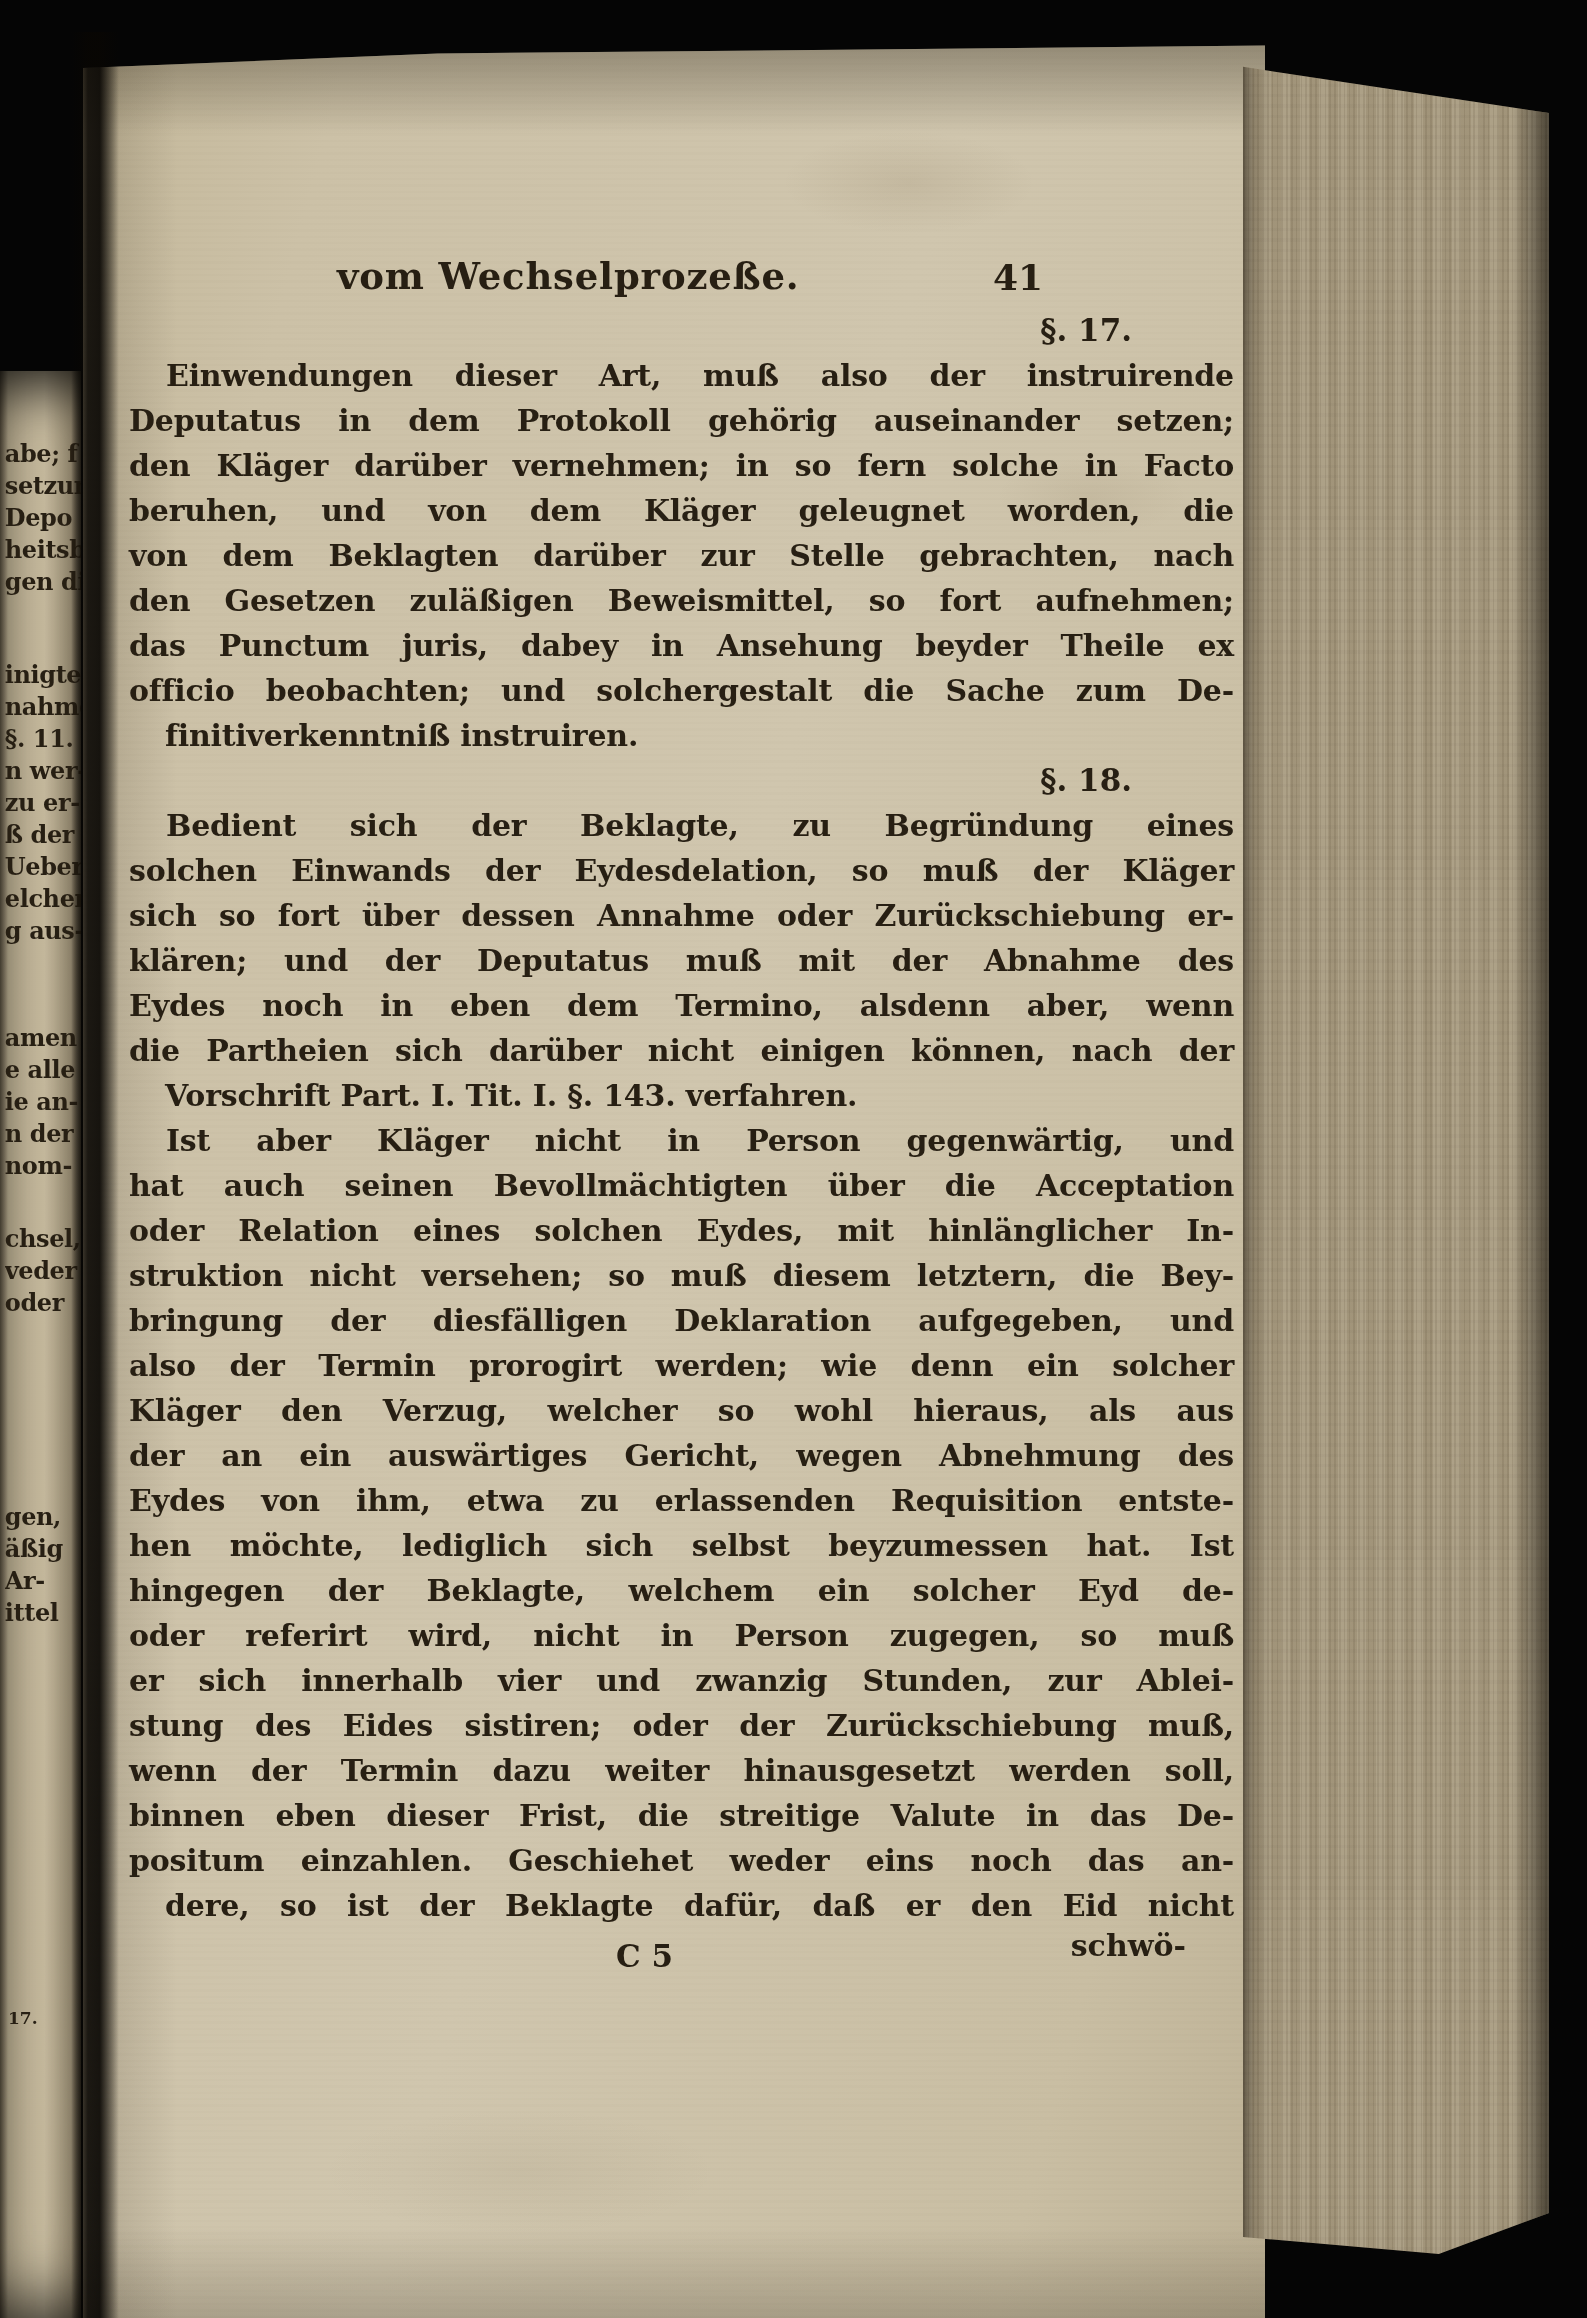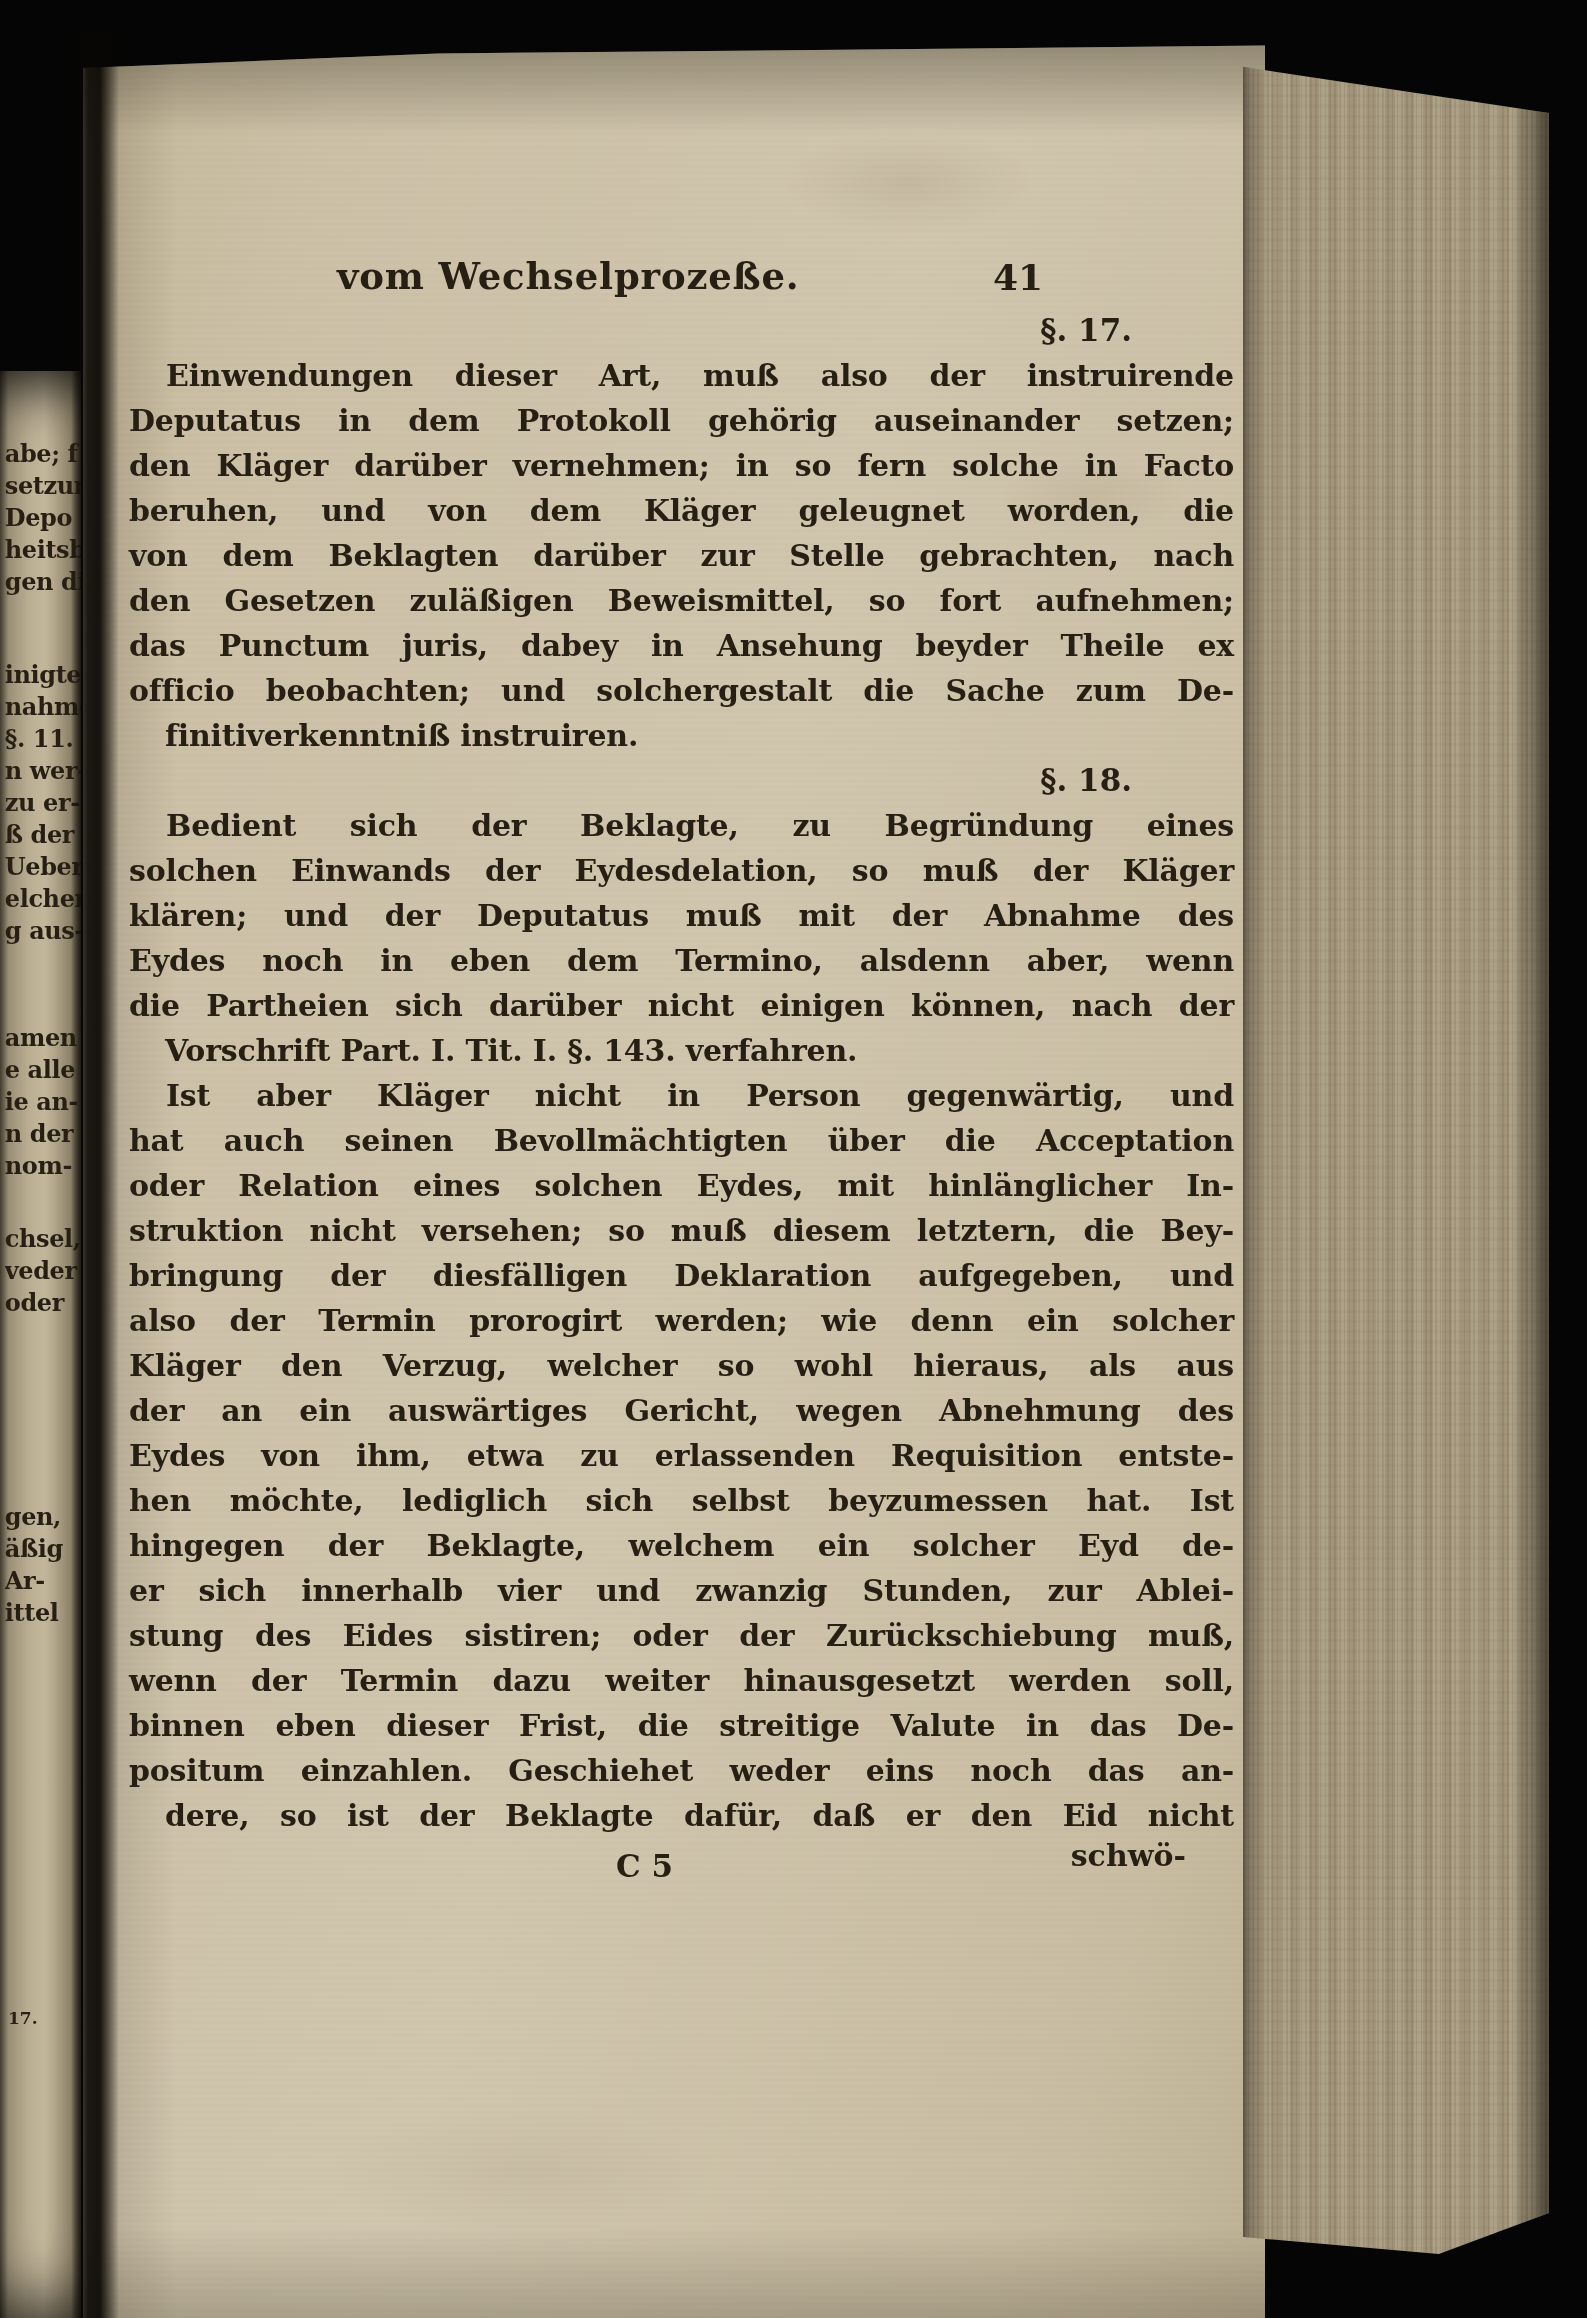--- a/index.html
+++ b/index.html
@@ -160,38 +160,40 @@
           <div class="line">das Punctum juris, dabey in Ansehung beyder Theile ex</div>
           <div class="line">officio beobachten; und solchergestalt die Sache zum De-</div>
           <div class="line">finitiverkenntniß instruiren.</div>
         </div>
 
       <div class="sec-head">§. 18.</div>
       <div class="para">
 
       <div class="line">Bedient sich der Beklagte, zu Begründung eines</div>
           <div class="line">solchen Einwands der Eydesdelation, so muß der Kläger</div>
+          <div class="line">sich so fort über dessen Annahme oder Zurückschiebung er-</div>
           <div class="line">klären; und der Deputatus muß mit der Abnahme des</div>
           <div class="line">Eydes noch in eben dem Termino, alsdenn aber, wenn</div>
           <div class="line">die Partheien sich darüber nicht einigen können, nach der</div>
           <div class="line">Vorschrift Part. I. Tit. I. §. 143. verfahren.</div>
         </div>
       <div class="para para-open">
 
       <div class="line">Ist aber Kläger nicht in Person gegenwärtig, und</div>
           <div class="line">hat auch seinen Bevollmächtigten über die Acceptation</div>
           <div class="line">oder Relation eines solchen Eydes, mit hinlänglicher In-</div>
           <div class="line">struktion nicht versehen; so muß diesem letztern, die Bey-</div>
           <div class="line">bringung der diesfälligen Deklaration aufgegeben, und</div>
           <div class="line">also der Termin prorogirt werden; wie denn ein solcher</div>
           <div class="line">Kläger den Verzug, welcher so wohl hieraus, als aus</div>
           <div class="line">der an ein auswärtiges Gericht, wegen Abnehmung des</div>
           <div class="line">Eydes von ihm, etwa zu erlassenden Requisition entste-</div>
           <div class="line">hen möchte, lediglich sich selbst beyzumessen hat.  Ist</div>
           <div class="line">hingegen der Beklagte, welchem ein solcher Eyd de-</div>
+          <div class="line">oder referirt wird, nicht in Person zugegen, so muß</div>
           <div class="line">er sich innerhalb vier und zwanzig Stunden, zur Ablei-</div>
           <div class="line">stung des Eides sistiren; oder der Zurückschiebung muß,</div>
           <div class="line">wenn der Termin dazu weiter hinausgesetzt werden soll,</div>
           <div class="line">binnen eben dieser Frist, die streitige Valute in das De-</div>
           <div class="line">positum einzahlen.  Geschiehet weder eins noch das an-</div>
           <div class="line">dere, so ist der Beklagte dafür, daß er den Eid nicht</div>
         </div>
 
       <div class="footer-row">
         <span class="sig">C 5</span>

